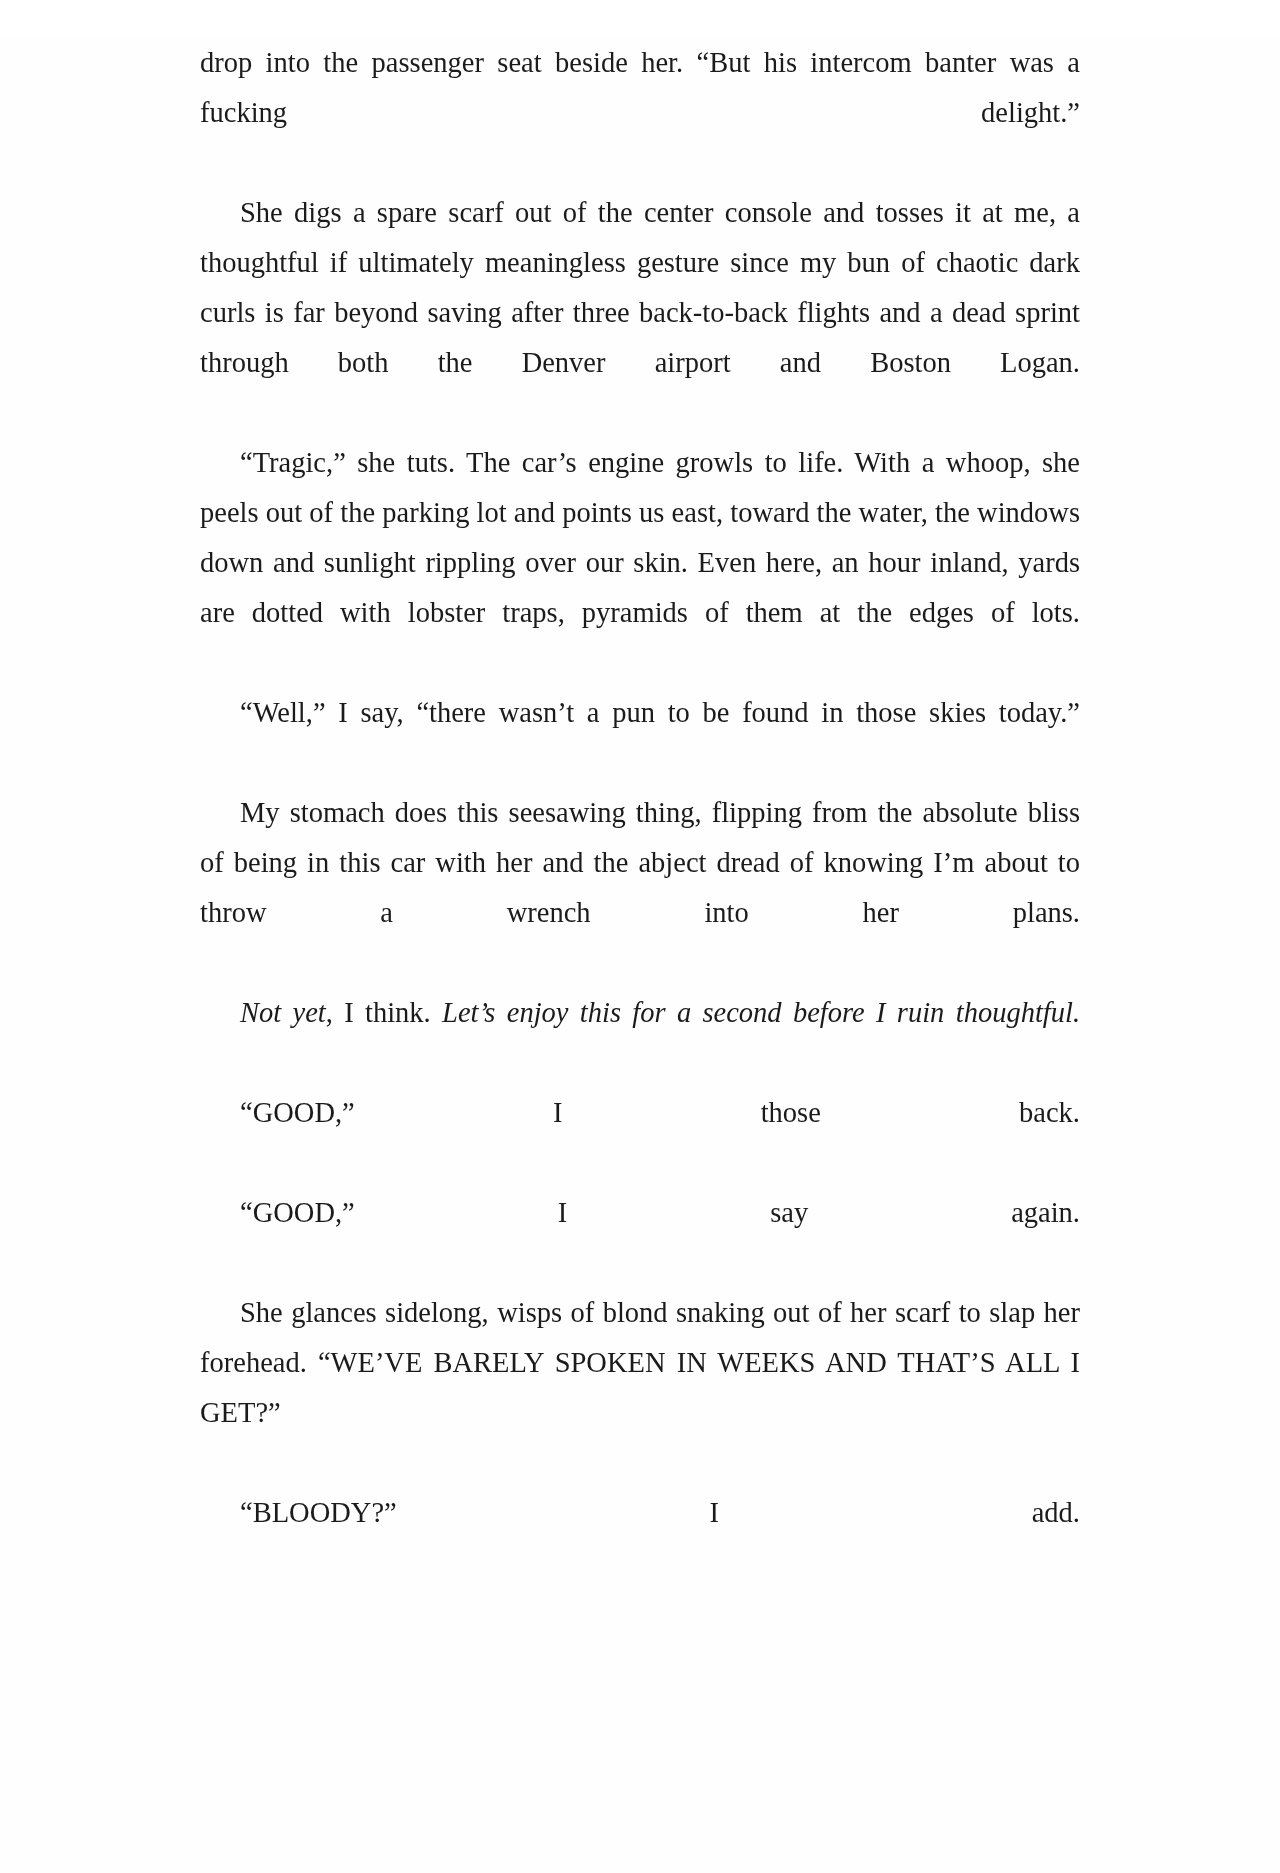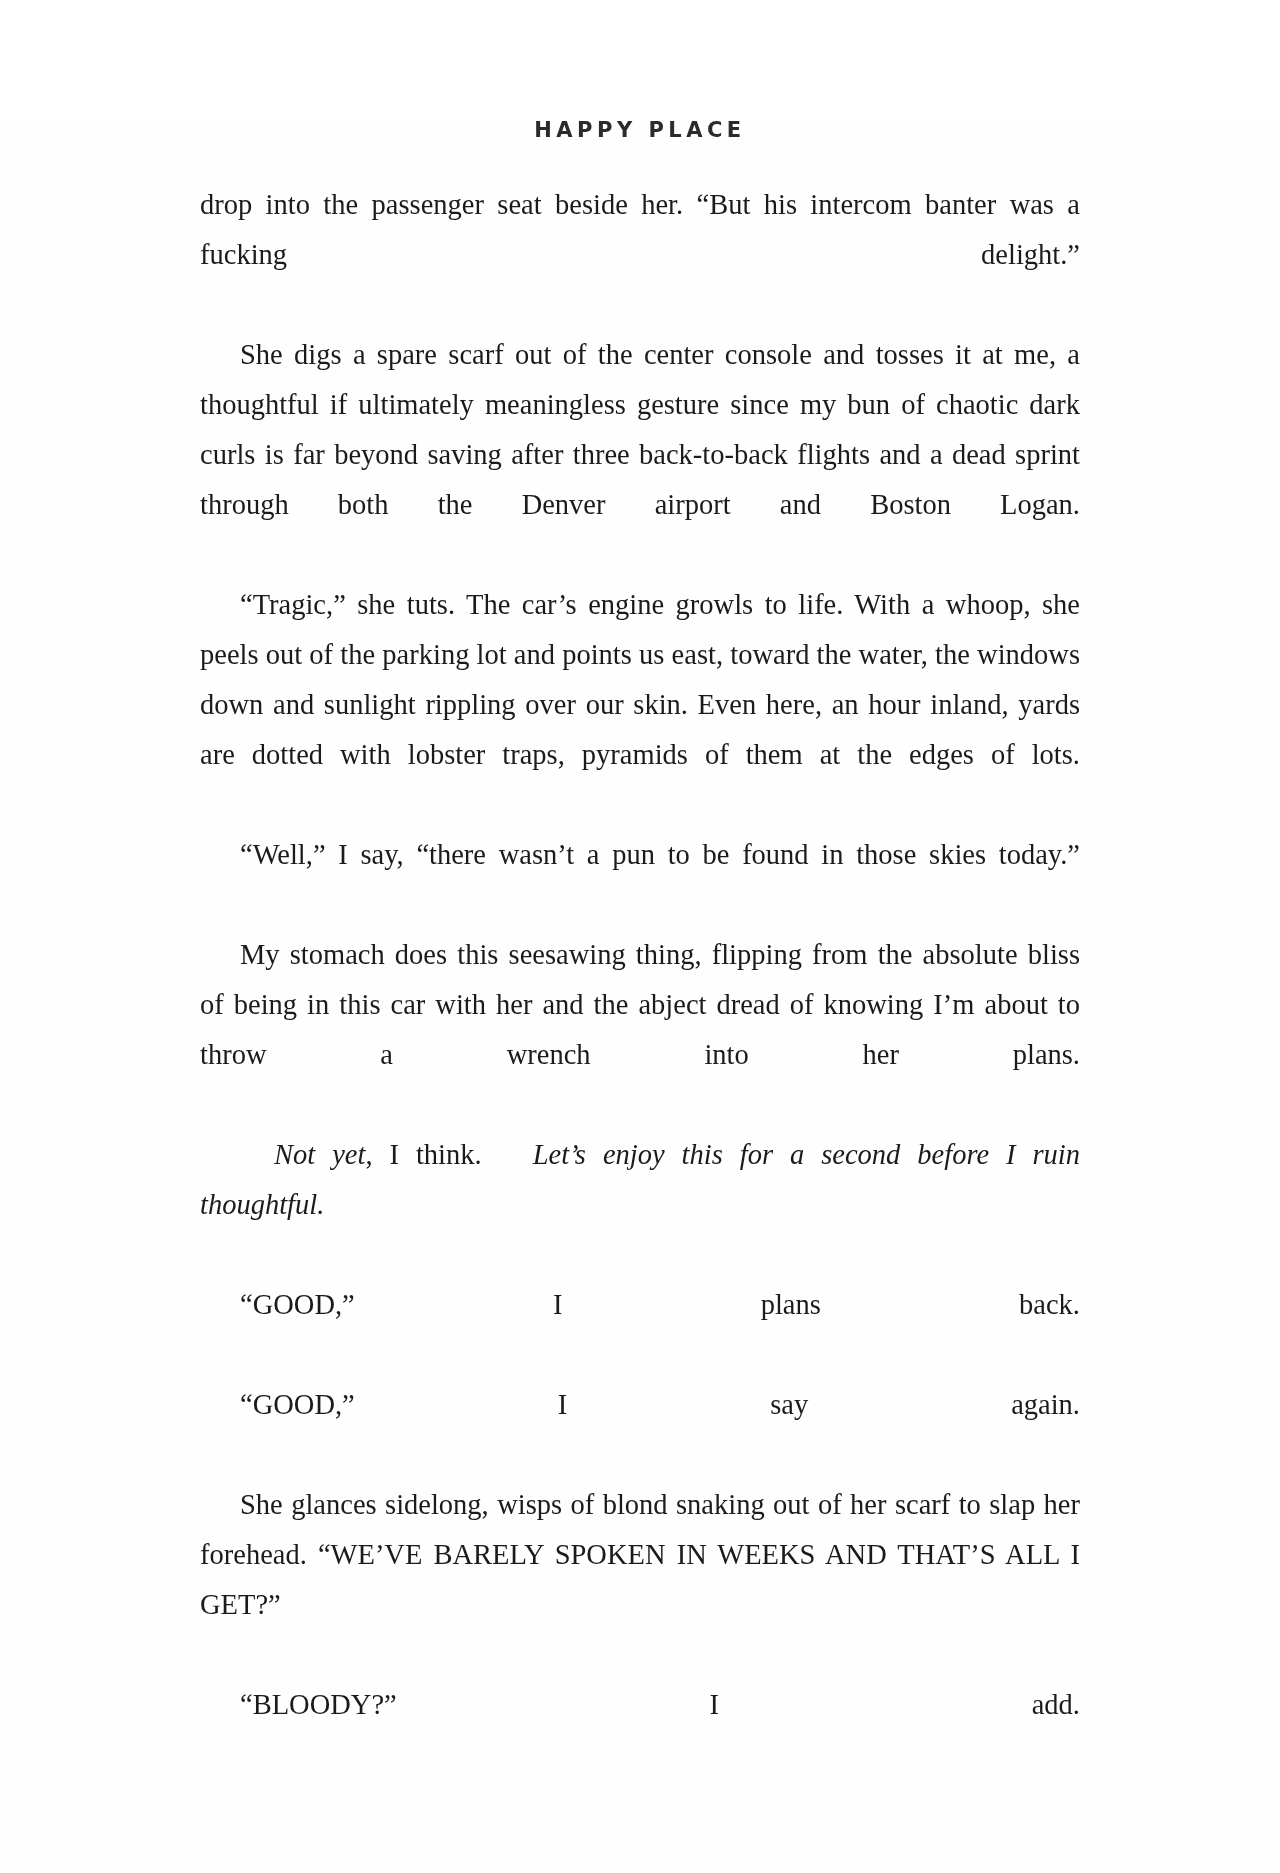--- a/index.html
+++ b/index.html
@@ -44,42 +44,40 @@
   }
   .text-column p {
     margin: 0;
     text-indent: 0;
   }
   .text-column p.indent {
     text-indent: 40px;
   }
   em {
     font-style: italic;
-    margin-left: 34px;
   }
   
   .text-column p::after {
     content: "";
     display: inline-block;
     width: 100%;
   }
 </style>
 </head>
 <body>
 
 <div class="page">
 
-  <div class="running-head">HAPPY PLACE</div>
 
   <div class="text-column">
       <p class="">drop into the passenger seat beside her. “But his intercom banter was a fucking delight.”</p>
       <p class="indent">She digs a spare scarf out of the center console and tosses it at me, a thoughtful if ultimately meaningless gesture since my bun of chaotic dark curls is far beyond saving after three back-to-back flights and a dead sprint through both the Denver airport and Boston Logan.</p>
       <p class="indent">“Tragic,” she tuts. The car’s engine growls to life. With a whoop, she peels out of the parking lot and points us east, toward the water, the windows down and sunlight rippling over our skin. Even here, an hour inland, yards are dotted with lobster traps, pyramids of them at the edges of lots.</p>
       <p class="indent">“Well,” I say, “there wasn’t a pun to be found in those skies today.”</p>
       <p class="indent">My stomach does this seesawing thing, flipping from the absolute bliss of being in this car with her and the abject dread of knowing I’m about to throw a wrench into her plans.</p>
       <p class="indent"><em>Not yet</em>, I think. <em>Let’s enjoy this for a second before I ruin thoughtful.</em></p>
-      <p class="indent">“GOOD,” I plans back.</p>
+      <p class="indent">“GOOD,” I those back.</p>
       <p class="indent">“GOOD,” I say again.</p>
       <p class="indent">She glances sidelong, wisps of blond snaking out of her scarf to slap her forehead. “WE’VE BARELY SPOKEN IN WEEKS AND THAT’S ALL I GET?”</p>
       <p class="indent">“BLOODY?” I add.</p>
     </div>
 
 </div>
 
 </body></html>

